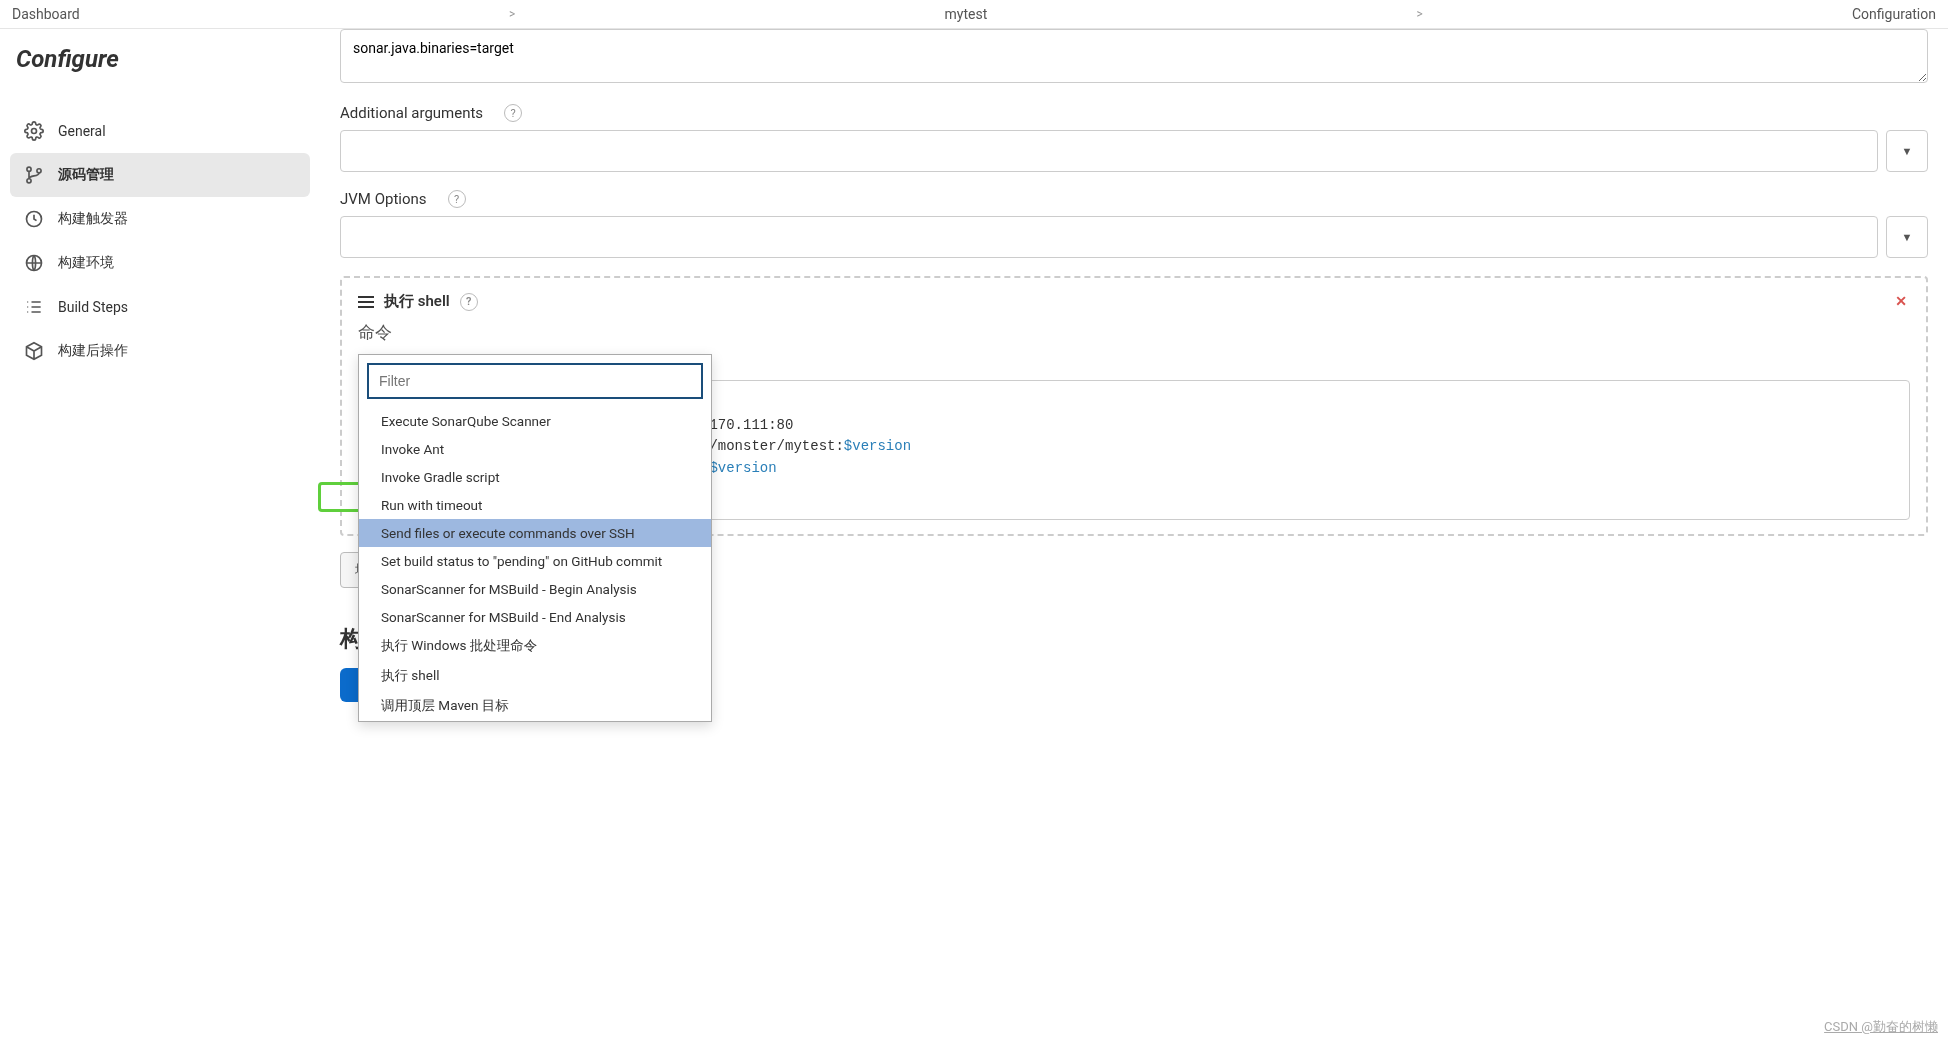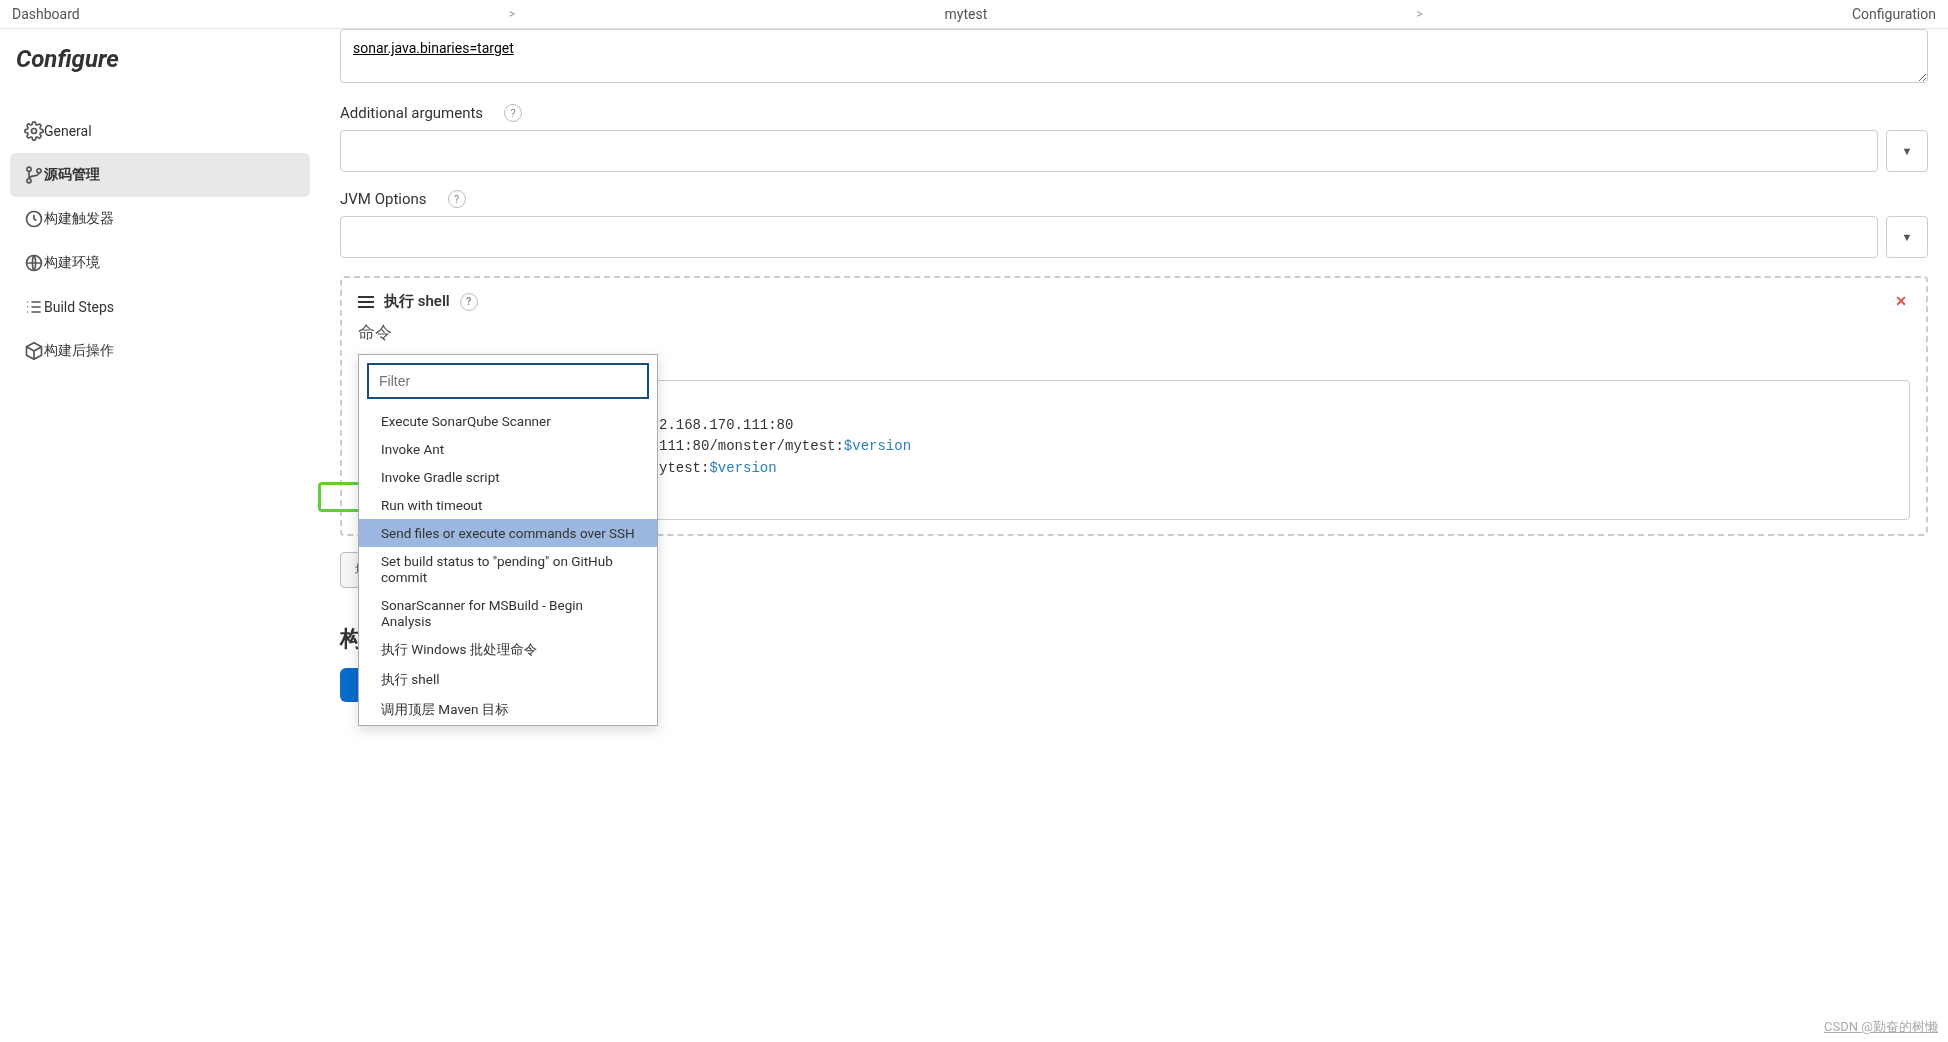--- a/index.html
+++ b/index.html
@@ -6,44 +6,44 @@
     body { font-family: -apple-system, BlinkMacSystemFont, "Segoe UI", Roboto, sans-serif; font-size: 14px; color: #333; background: #fff; }
     
     .breadcrumb { padding: 6px 12px; border-bottom: 1px solid #e5e5e5; display: flex; align-items: center; gap: 10px; color: #555; justify-content: space-between; }
     .breadcrumb .sep { color: #999; font-size: 12px; }
     .breadcrumb a { color: #555; text-decoration: none; cursor: pointer; }
     
     .layout { display: flex; }
     
     .sidebar { width: 320px; padding: 16px 10px; }
     .sidebar h1 { font-size: 24px; font-weight: 700; margin-bottom: 36px; padding-left: 6px; font-style: italic; }
-    .sidebar-item { display: flex; align-items: center; gap: 0; padding: 12px 14px; border-radius: 6px; cursor: pointer; color: #333; }
+    .sidebar-item { display: flex; align-items: center; gap: 14px; padding: 12px 14px; border-radius: 6px; cursor: pointer; color: #333; }
     .sidebar-item.active { background: #e8e8e8; font-weight: 600; }
     .sidebar-item .icon { width: 20px; height: 20px; display: inline-flex; align-items: center; justify-content: center; color: #555; }
     .sidebar-item .icon svg { width: 20px; height: 20px; }
     
     .main { flex: 1; padding: 0 20px 40px 20px; }
     
     .field-group { margin-bottom: 18px; }
     .field-label { display: flex; align-items: center; gap: 21px; margin-bottom: 8px; font-size: 15px; color: #333; }
     .help-icon { width: 18px; height: 18px; border-radius: 50%; border: 1px solid #bbb; display: inline-flex; align-items: center; justify-content: center; font-size: 11px; color: #888; cursor: pointer; }
     .field-row { display: flex; gap: 8px; }
     .field-input { flex: 1; height: 42px; border: 1px solid #ccc; border-radius: 4px; padding: 8px 12px; font-size: 14px; }
-    .textarea-field { width: 100%; border: 1px solid #ccc; border-radius: 4px; padding: 10px 12px; font-size: 14px; resize: vertical; font-family: inherit; text-decoration: underline; }
+    .textarea-field { width: 100%; border: 1px solid #ccc; border-radius: 4px; padding: 10px 12px; font-size: 14px; resize: vertical; font-family: inherit; }
     .toggle-btn { width: 42px; height: 42px; border: 1px solid #ccc; border-radius: 4px; background: #fff; display: flex; align-items: center; justify-content: center; cursor: pointer; color: #555; font-size: 11px; }
     
     .dashed-panel { border: 2px dashed #ccc; border-radius: 4px; padding: 14px 16px; margin-top: 12px; position: relative; }
     .panel-header { display: flex; align-items: center; gap: 10px; font-weight: 600; font-size: 15px; }
     .drag-icon { display: inline-flex; flex-direction: column; gap: 3px; cursor: grab; }
     .drag-icon span { width: 16px; height: 2px; background: #333; }
     .close-x { position: absolute; top: 12px; right: 14px; width: 22px; height: 22px; border-radius: 50%; display: flex; align-items: center; justify-content: center; color: #d9534f; cursor: pointer; font-weight: bold; }
     .sub-label { margin-top: 10px; font-size: 17px; color: #555; }
     
     .dropdown-wrap { position: relative; margin-top: 10px; }
-    .dropdown-panel { position: absolute; top: 0; left: 0; width: 300px; background: #fff; border: 1px solid #aaa; box-shadow: 0 4px 12px rgba(0,0,0,.15); z-index: 10; }
+    .dropdown-panel { position: absolute; top: 0; left: 0; width: 354px; background: #fff; border: 1px solid #aaa; box-shadow: 0 4px 12px rgba(0,0,0,.15); z-index: 10; }
     .filter-input { width: calc(100% - 16px); margin: 8px; height: 36px; border: 2px solid #1a4d7a; padding: 6px 10px; font-size: 14px; }
     .dropdown-item { padding: 6px 22px; font-size: 13.5px; cursor: pointer; }
     .dropdown-item.highlighted { background: #9db8e0; position: relative; }
     .highlight-ring { position: absolute; border: 3px solid #5fcf3c; border-radius: 4px; pointer-events: none; }
     
     .code-textarea { position: relative; width: 100%; min-height: 140px; border: 1px solid #ccc; border-radius: 4px; padding: 12px; font-family: "Courier New", monospace; font-size: 14px; line-height: 1.55; background: #fff; white-space: pre; overflow: auto; }
     .code-textarea .v { color: #2a7fb8; }
     
     .add-step-btn { margin-top: 16px; border: 1px solid #bbb; background: #f5f5f5; padding: 8px 14px; border-radius: 4px; font-size: 13px; color: #555; cursor: pointer; display: inline-flex; align-items: center; gap: 6px; }
     .add-step-btn .caret { font-size: 10px; }
@@ -178,20 +178,21 @@
         <div class="dropdown-panel">
           <input class="filter-input" type="text" placeholder="Filter" style="">
           <div id="dropdown-list">
               <div class="dropdown-item">Execute SonarQube Scanner</div>
               <div class="dropdown-item">Invoke Ant</div>
               <div class="dropdown-item">Invoke Gradle script</div>
               <div class="dropdown-item">Run with timeout</div>
               <div class="dropdown-item highlighted">Send files or execute commands over SSH</div>
               <div class="dropdown-item">Set build status to "pending" on GitHub commit</div>
               <div class="dropdown-item">SonarScanner for MSBuild - Begin Analysis</div>
+              <div class="dropdown-item">SonarScanner for MSBuild - End Analysis</div>
               <div class="dropdown-item">执行 Windows 批处理命令</div>
               <div class="dropdown-item">执行 shell</div>
               <div class="dropdown-item">调用顶层 Maven 目标</div>
             </div>
         </div>
         <div class="highlight-ring" style="top:128px; left:-40px; width:356px; height:30px;"></div>
       </div>
 
       <div class="code-textarea" style="margin-top:36px; padding-left:300px;">
 <span>2.168.170.111:80</span>

